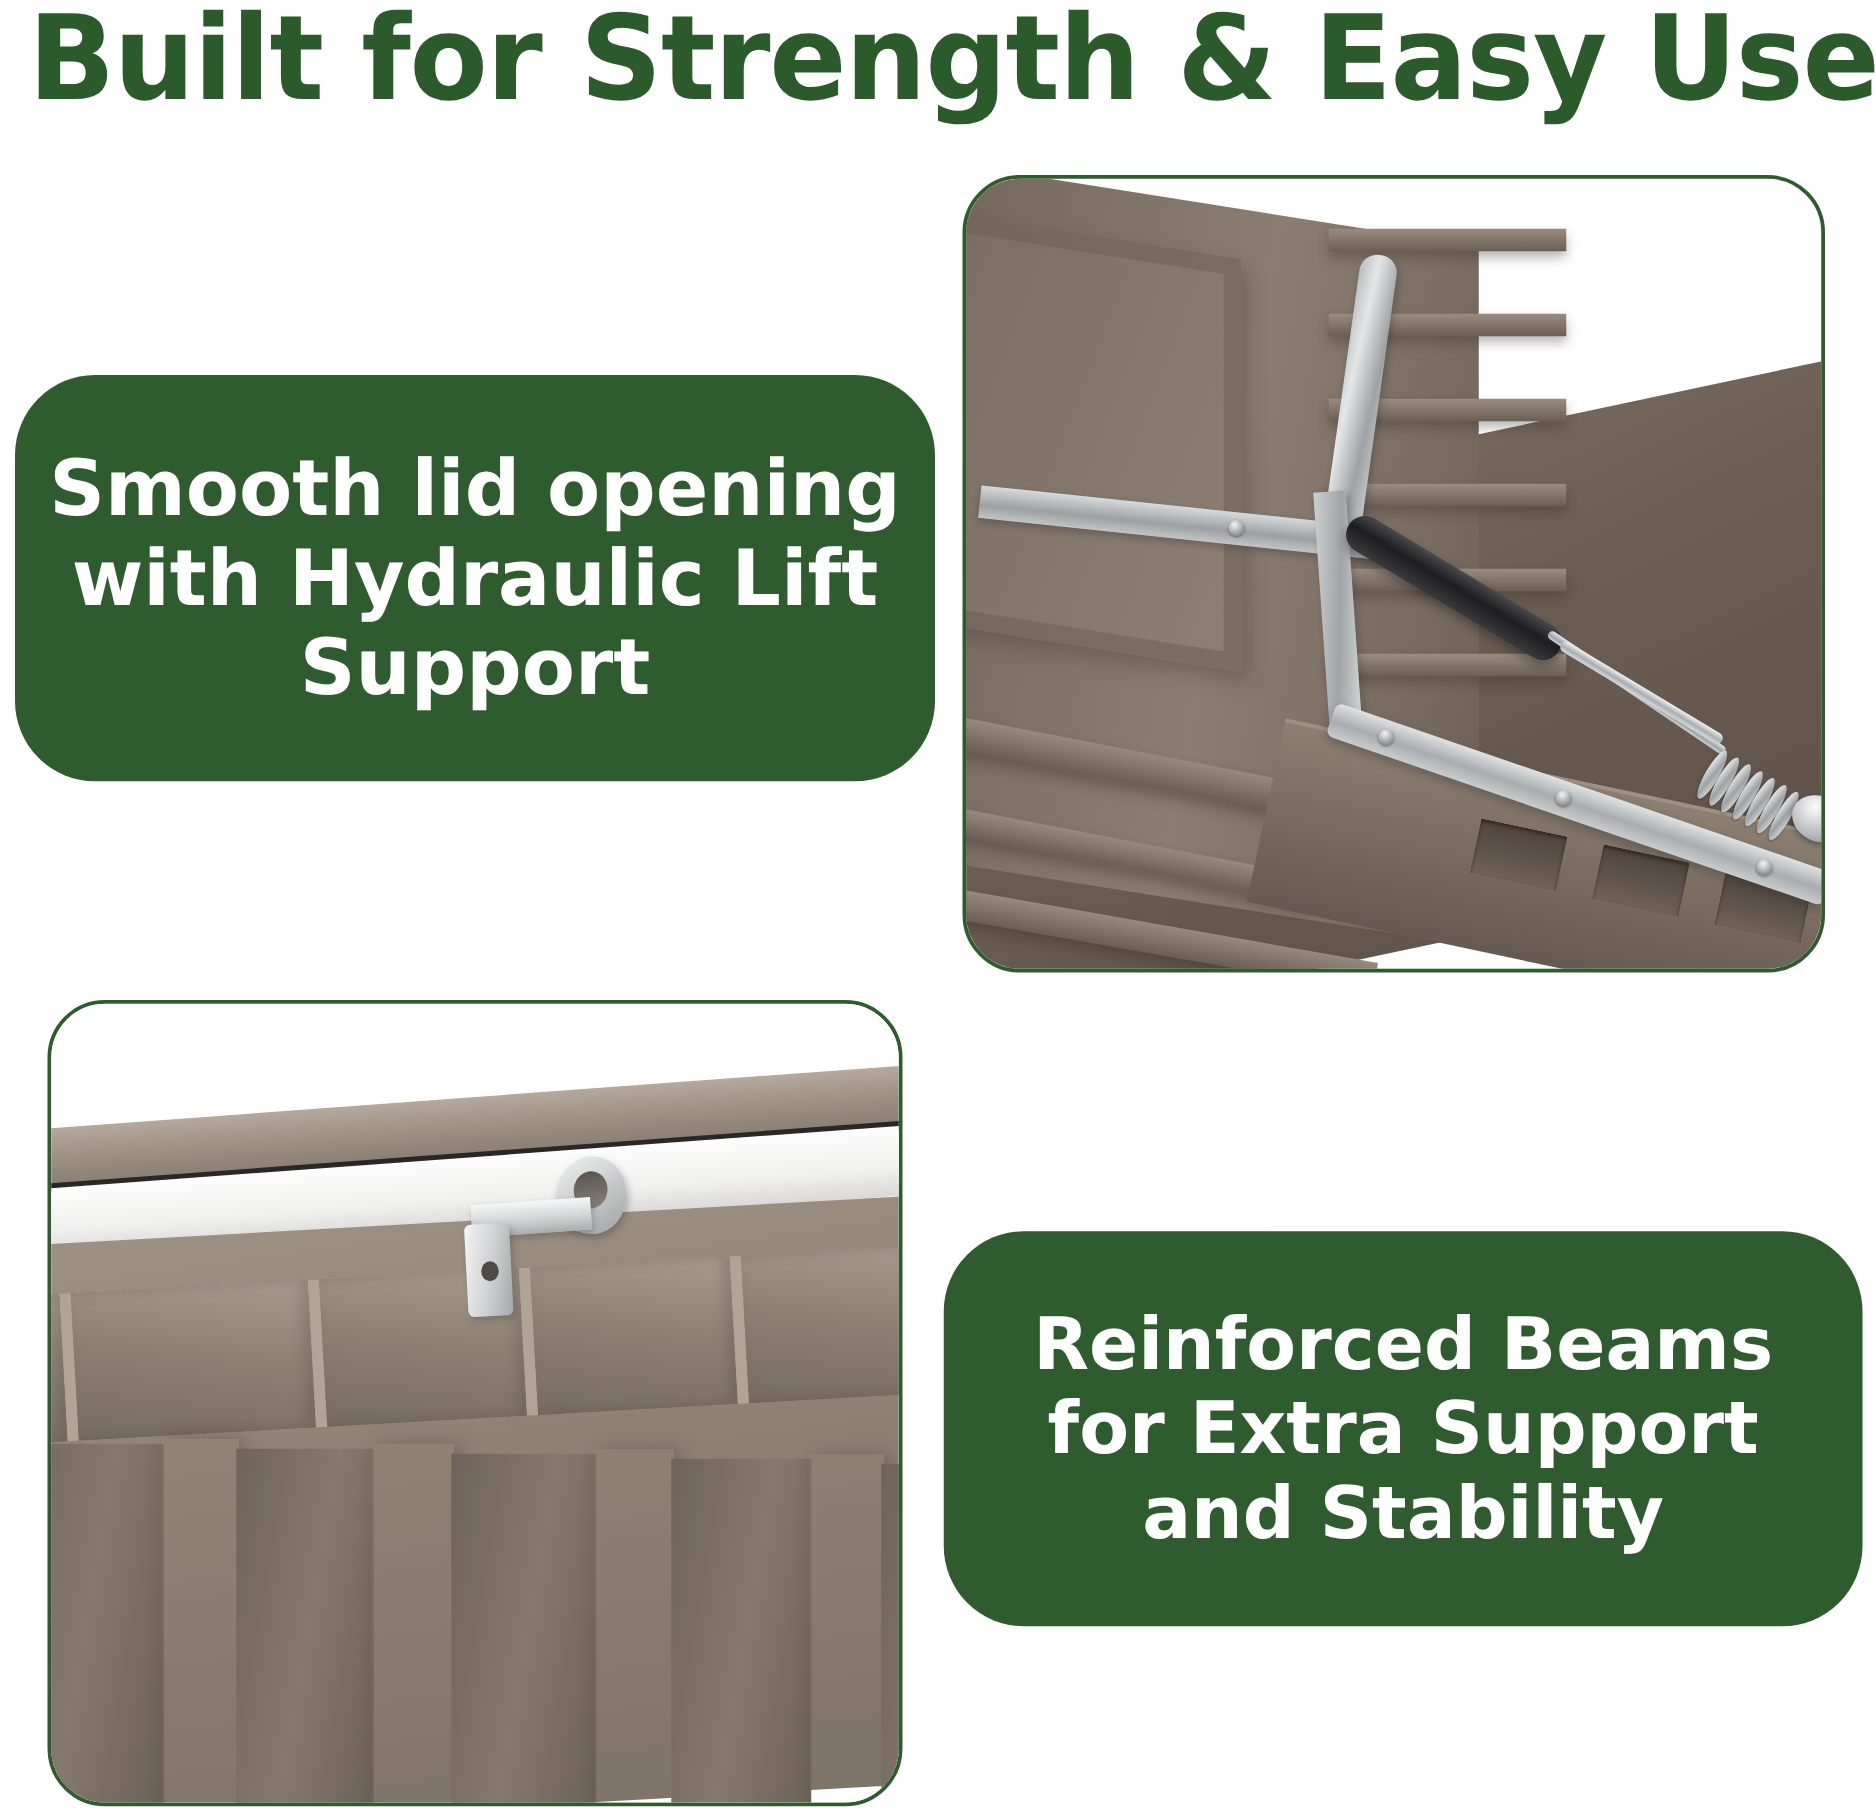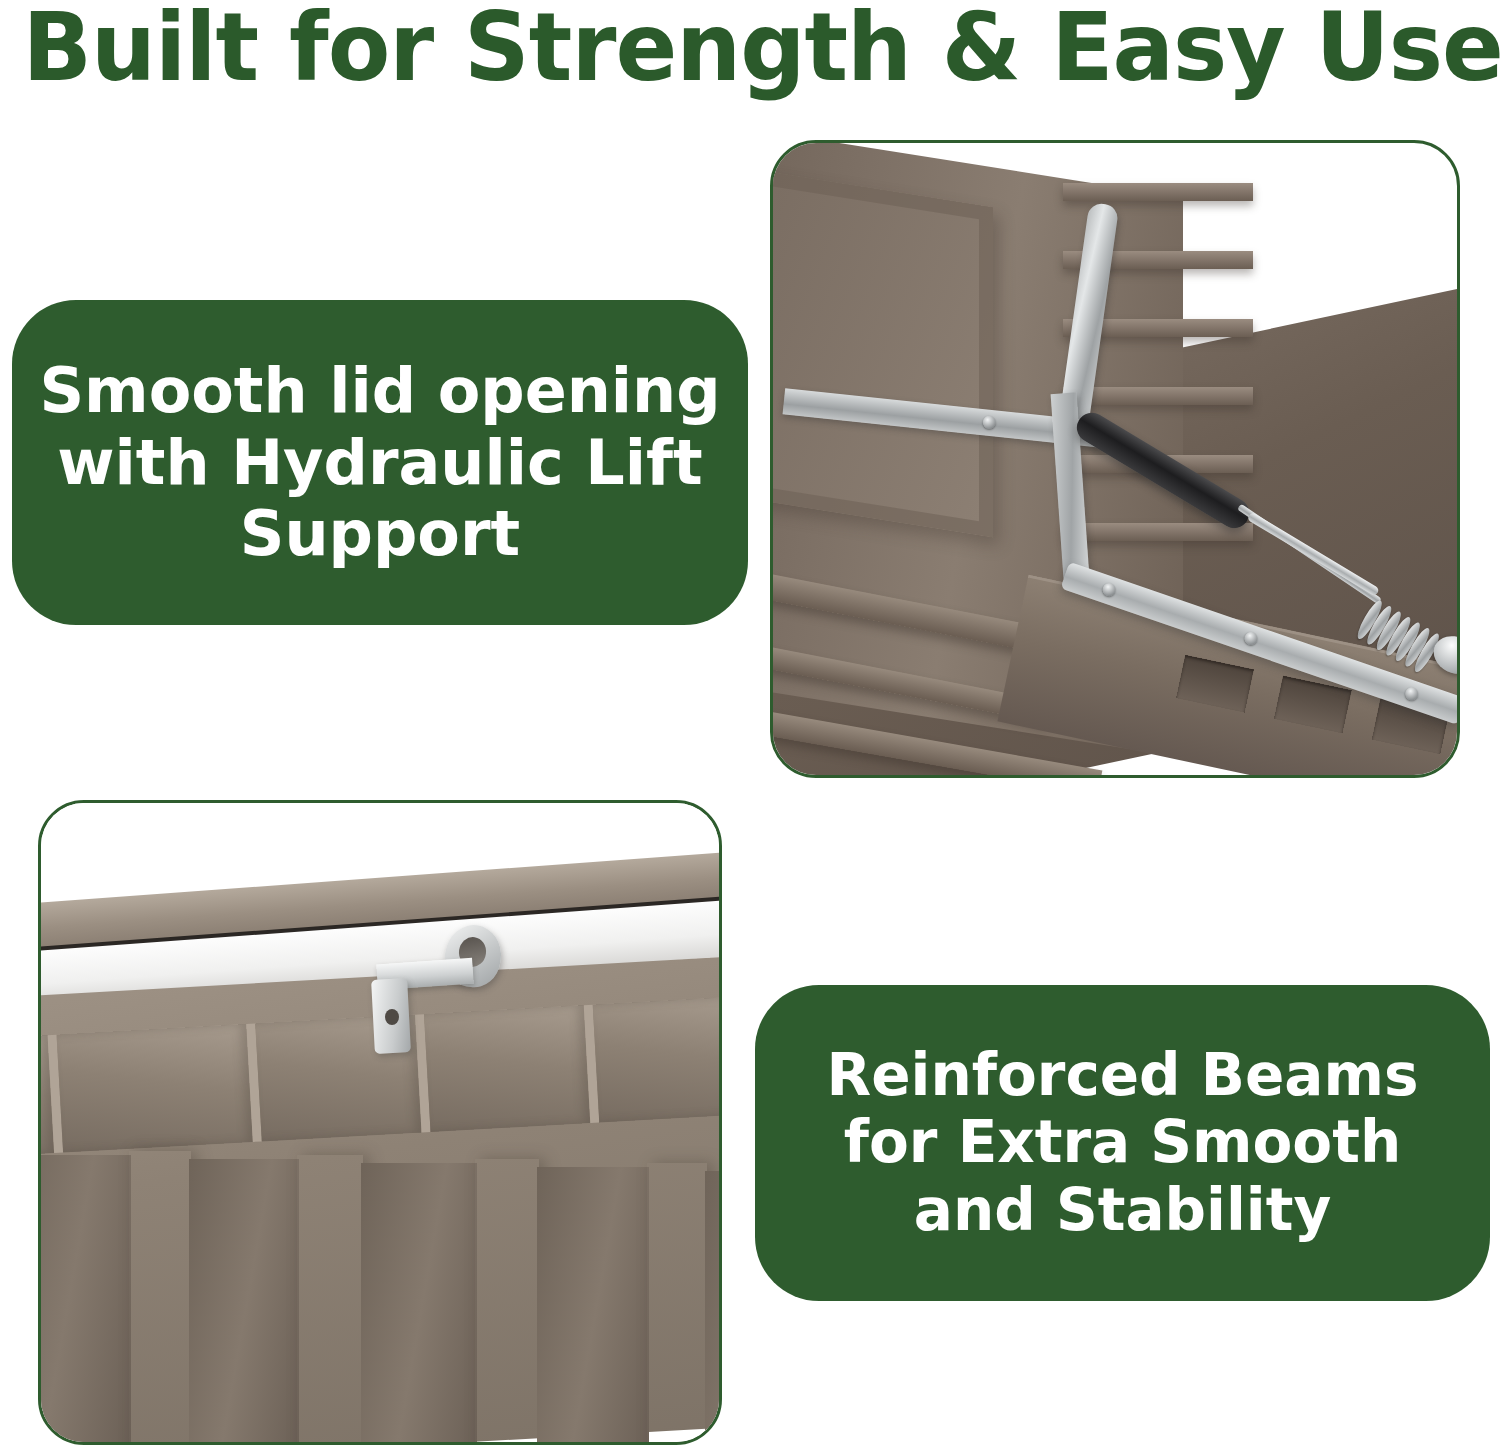--- a/index.html
+++ b/index.html
@@ -347,17 +347,17 @@
         <div class="p2-br-arm"></div>
         <div class="p2-br-tab"></div>
         <div class="p2-br-tabhole"></div>
       </div>
 
     </div>
   </div>
 
   <div class="callout" id="callout-beams">
     <div class="ctext">Reinforced Beams
-for Extra Smooth
+for Extra Support
 and Stability</div>
   </div>
 
 </div>
 
 </body></html>

